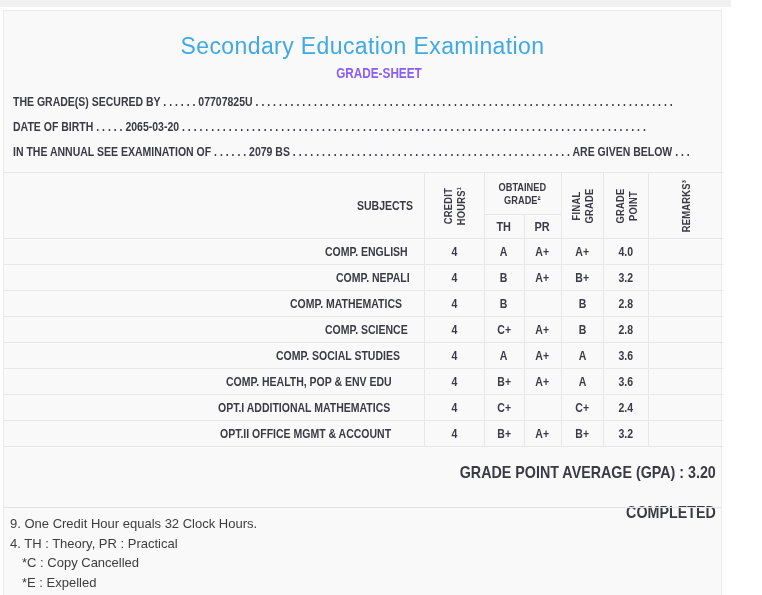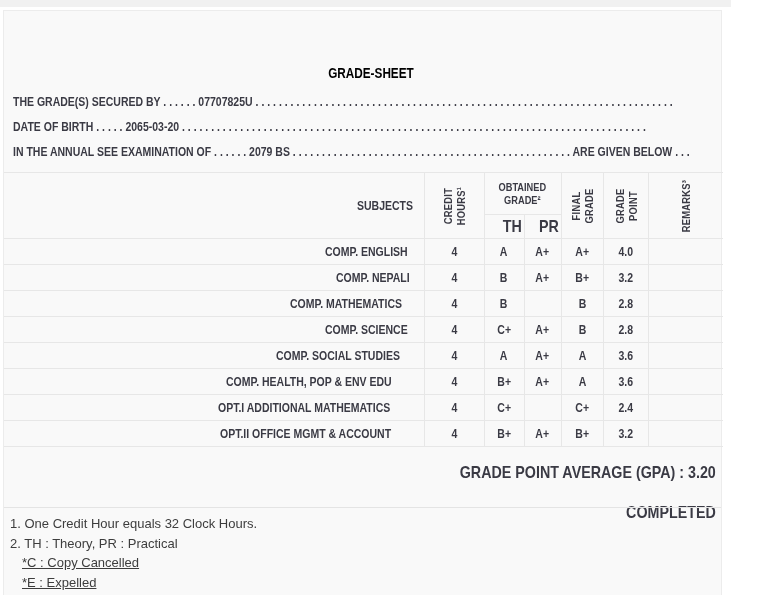--- a/index.html
+++ b/index.html
@@ -11,61 +11,62 @@
   }
   .top-strip { position:absolute; left:0; top:0; width:731px; height:7px; background:#f1f1f1; }
   .card {
     position:absolute; left:3px; top:10px; width:719px; height:640px;
     background:#f9f9f9; border:1px solid #ececec; box-sizing:border-box;
   }
   .title {
     position:absolute; top:22px; left:0; width:100%; text-align:center;
     font-size:23px; line-height:27px; color:#3fa9e1; letter-spacing:0.4px; font-weight:400;
   }
-  .subtitle { position:absolute; top:54px; left:8px; width:100%; text-align:center;
-    font-size:14px; line-height:16px; font-weight:700; color:#000000; }
+  .subtitle { position:absolute; top:54px; left:16px; width:100%; text-align:center;
+    font-size:14px; line-height:16px; font-weight:700; color:#8b5cf6; }
   .info { position:absolute; left:9px; font-size:12.5px; font-weight:700; color:#3a3a44; white-space:nowrap; }
   .i1 { top:84px; } .i2 { top:109px; } .i3 { top:134px; }
   
   .cond   { display:inline-block; transform:scaleX(0.84); transform-origin:0 50%; white-space:nowrap; }
   .cond-c { display:inline-block; transform:scaleX(0.84); transform-origin:50% 50%; white-space:nowrap; }
   .cond-r { display:inline-block; transform:scaleX(0.84); transform-origin:100% 50%; white-space:nowrap; }
   table.grades {
     position:absolute; left:0; top:161px; width:719px;
     border-collapse:collapse; table-layout:fixed;
     font-size:12.5px; color:#3a3a44;
   }
   .grades th, .grades td { border:1px solid #e7e7e7; padding:0; font-weight:700; }
   .grades tr > *:first-child { border-left:none; }
   .grades tr > *:last-child  { border-right:none; }
   .grades thead tr.r1 th { height:41px; }
-  .grades thead tr.r2 th { height:23px; font-size:17px; text-align:right; }
+  .grades thead tr.r2 th { height:23px; font-size:13px; text-align:center; }
   .grades tbody td { height:25px; text-align:center; vertical-align:middle; }
   .grades td.subj, .grades th.subj { text-align:right; padding-left:9px; }
   th.rot { position:relative; }
   .vt {
     position:absolute; left:50%; top:50%;
     transform:translate(-50%,-50%) rotate(-90deg) scaleX(0.85);
     font-size:11px; line-height:12.5px; text-align:center;
     white-space:nowrap; letter-spacing:0.3px;
   }
   .og { font-size:11px; line-height:13px; text-align:center; }
   .summary-line { position:absolute; right:5px; font-size:17px; font-weight:700; color:#3a3a44; text-align:right; }
   .gpa { top:452px; } .completed { top:492px; }
   .sep { position:absolute; left:0; right:0; top:496px; border-top:1px solid #e4e4e4; }
   .notes { position:absolute; left:6px; top:503px; font-size:13px; line-height:19.5px; color:#3d3d3d; font-weight:400; }
-  .notes .indent { padding-left:12px;text-decoration:underline; }
+  .notes .indent { padding-left:12px; }
 </style>
 </head>
 <body>
 
 <div class="top-strip"></div>
 
 <div class="card">
 
+  <div class="title">Secondary Education Examination</div>
   <div class="subtitle"><span class="cond-c">GRADE-SHEET</span></div>
 
   <div class="info i1"><span class="cond">THE GRADE(S) SECURED BY . . . . . . 07707825U . . . . . . . . . . . . . . . . . . . . . . . . . . . . . . . . . . . . . . . . . . . . . . . . . . . . . . . . . . . . . . . . . . . . . . . .</span></div>
   <div class="info i2"><span class="cond">DATE OF BIRTH . . . . . 2065-03-20 . . . . . . . . . . . . . . . . . . . . . . . . . . . . . . . . . . . . . . . . . . . . . . . . . . . . . . . . . . . . . . . . . . . . . . . . . . . . . . . .</span></div>
   <div class="info i3"><span class="cond">IN THE ANNUAL SEE EXAMINATION OF . . . . . . 2079 BS . . . . . . . . . . . . . . . . . . . . . . . . . . . . . . . . . . . . . . . . . . . . . . . . ARE GIVEN BELOW . . .</span></div>
 
   <table class="grades">
     <colgroup>
       <col style="width:420px">
         <col style="width:60px">
@@ -185,19 +186,19 @@
       </tr>
     </tbody>
   </table>
 
   <div class="summary-line gpa"><span class="cond-r">GRADE POINT AVERAGE (GPA) : 3.20</span></div>
   <div class="summary-line completed"><span class="cond-r">COMPLETED</span></div>
 
   <div class="sep"></div>
 
   <div class="notes">
-    <div>1. One Credit Hour equals 32 Clock Hours.</div>
-    <div>2. TH : Theory, PR : Practical</div>
+    <div>9. One Credit Hour equals 32 Clock Hours.</div>
+    <div>4. TH : Theory, PR : Practical</div>
     <div class="indent">*C : Copy Cancelled</div>
     <div class="indent">*E : Expelled</div>
   </div>
 
 </div>
 
 </body></html>

